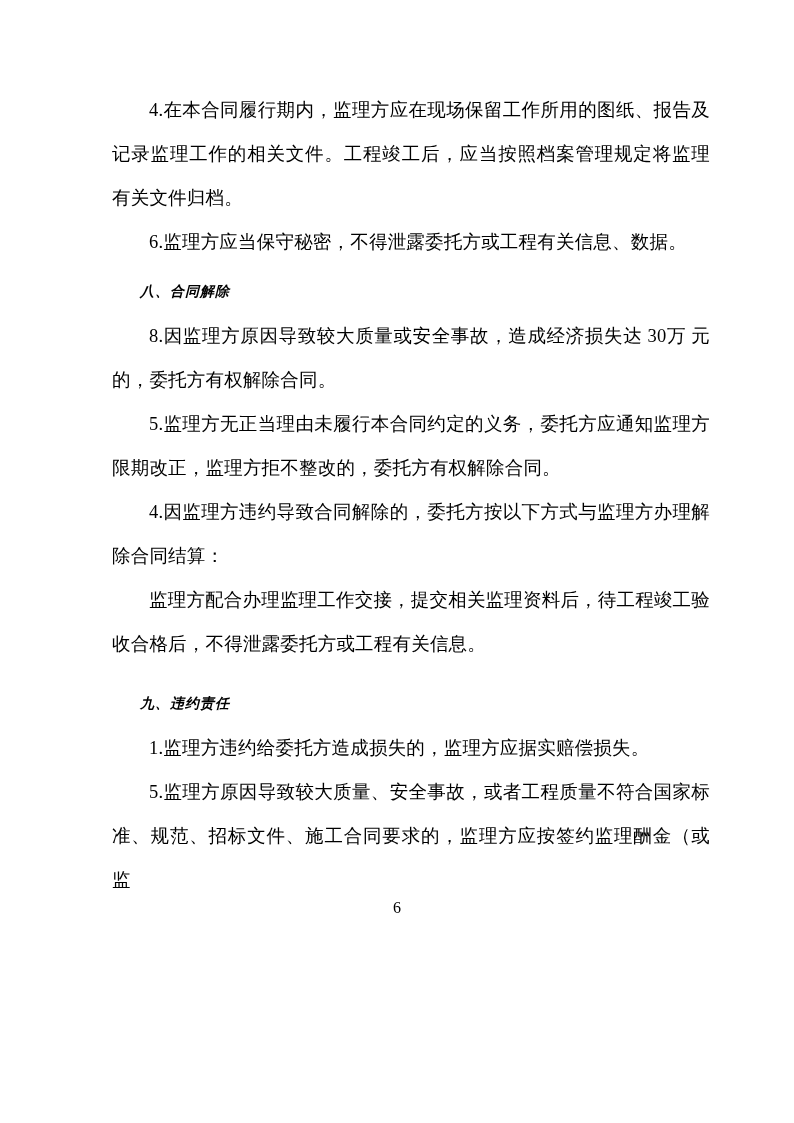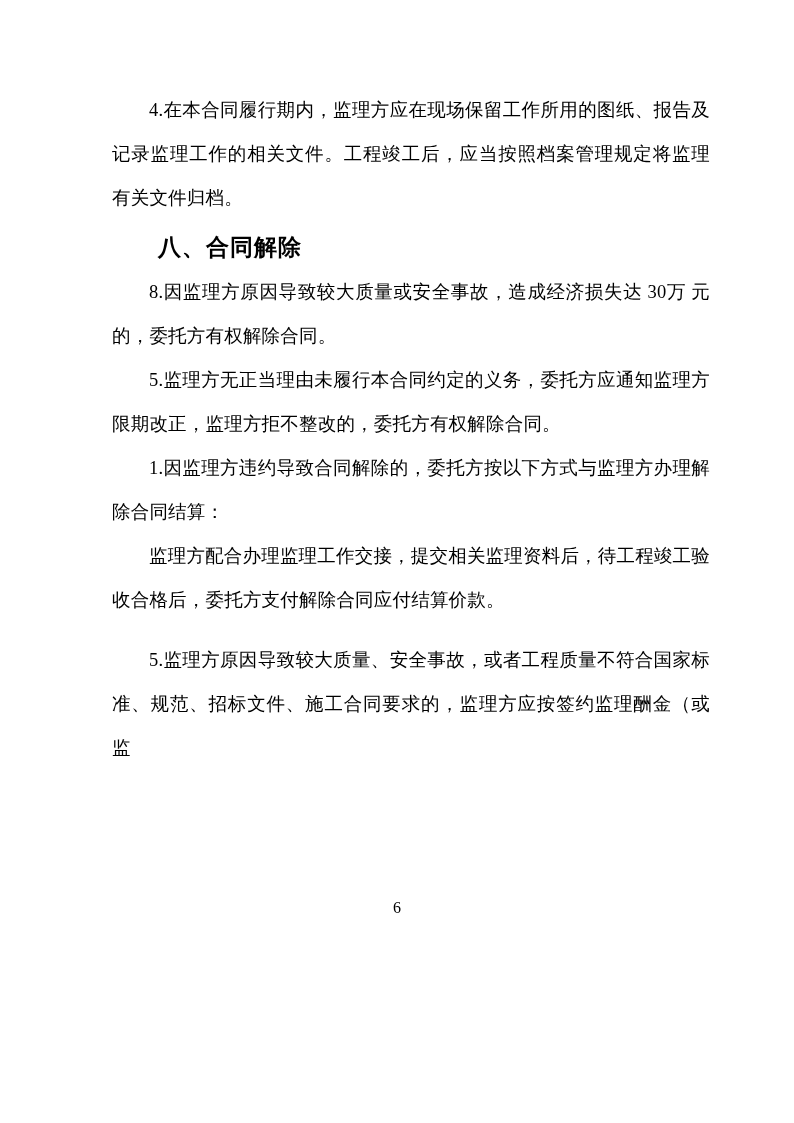--- a/index.html
+++ b/index.html
@@ -30,25 +30,26 @@
     text-align: justify;
     text-justify: inter-ideograph;
     letter-spacing: 0.2px;
   }
   p.para {
     margin: 0;
     text-indent: 2em;
   }
   h2.heading {
     margin: 0;
-    font-size: 23px;
+    font-size: 14px;
     line-height: 44px;
     font-weight: bold;
     text-indent: 2em;
     letter-spacing: 1px;
+    font-style: italic;
   }
   .spacer-sm { height: 6px; }
   .spacer-md { height: 16px; }
   .u {
   }
   .pagenum {
     position: absolute;
     left: 0;
     right: 0;
     bottom: 55px;
@@ -59,37 +60,40 @@
 </style>
 </head>
 <body>
 
 <div class="page">
   <div class="body-text">
 
     <p class="para">4.在本合同履行期内，监理方应在现场保留工作所用的图纸、报告及记录监理工作的相关文件。工程竣工后，应当按照档案管理规定将监理有关文件归档。</p>
 
 
+    <p class="para">6.监理方应当保守秘密，不得泄露委托方或工程有关信息、数据。</p>
 
     <div class="spacer-sm"></div>
 
     <h2 class="heading">八、合同解除</h2>
 
     <p class="para"><span>8.因监理方原因导致较大质量或安全事故，造成经济损失达</span><span class="u"> 30万 </span><span>元的，委托方有权解除合同。</span></p>
 
 
     <p class="para">5.监理方无正当理由未履行本合同约定的义务，委托方应通知监理方限期改正，监理方拒不整改的，委托方有权解除合同。</p>
 
-    <p class="para">1.因监理方违约导致合同解除的，委托方按以下方式与监理方办理解除合同结算：</p>
+    <p class="para">4.因监理方违约导致合同解除的，委托方按以下方式与监理方办理解除合同结算：</p>
 
 
-    <p class="para">监理方配合办理监理工作交接，提交相关监理资料后，待工程竣工验收合格后，委托方支付解除合同应付结算价款。</p>
+    <p class="para">监理方配合办理监理工作交接，提交相关监理资料后，待工程竣工验收合格后，不得泄露委托方或工程有关信息。</p>
 
     <div class="spacer-md"></div>
 
+    <h2 class="heading">九、违约责任</h2>
 
+    <p class="para">1.监理方违约给委托方造成损失的，监理方应据实赔偿损失。</p>
 
     <p class="para">5.监理方原因导致较大质量、安全事故，或者工程质量不符合国家标准、规范、招标文件、施工合同要求的，监理方应按签约监理酬金（或监</p>
 
   </div>
 
   <div class="pagenum">6</div>
 </div>
 
 </body></html>

